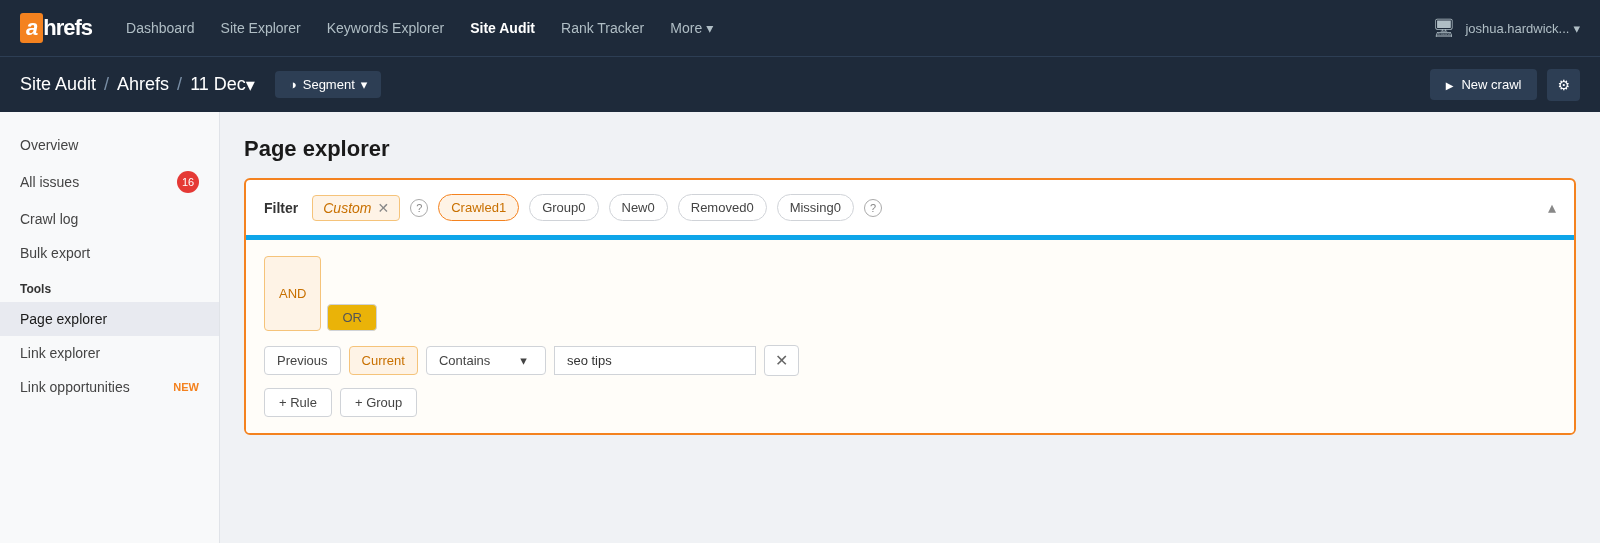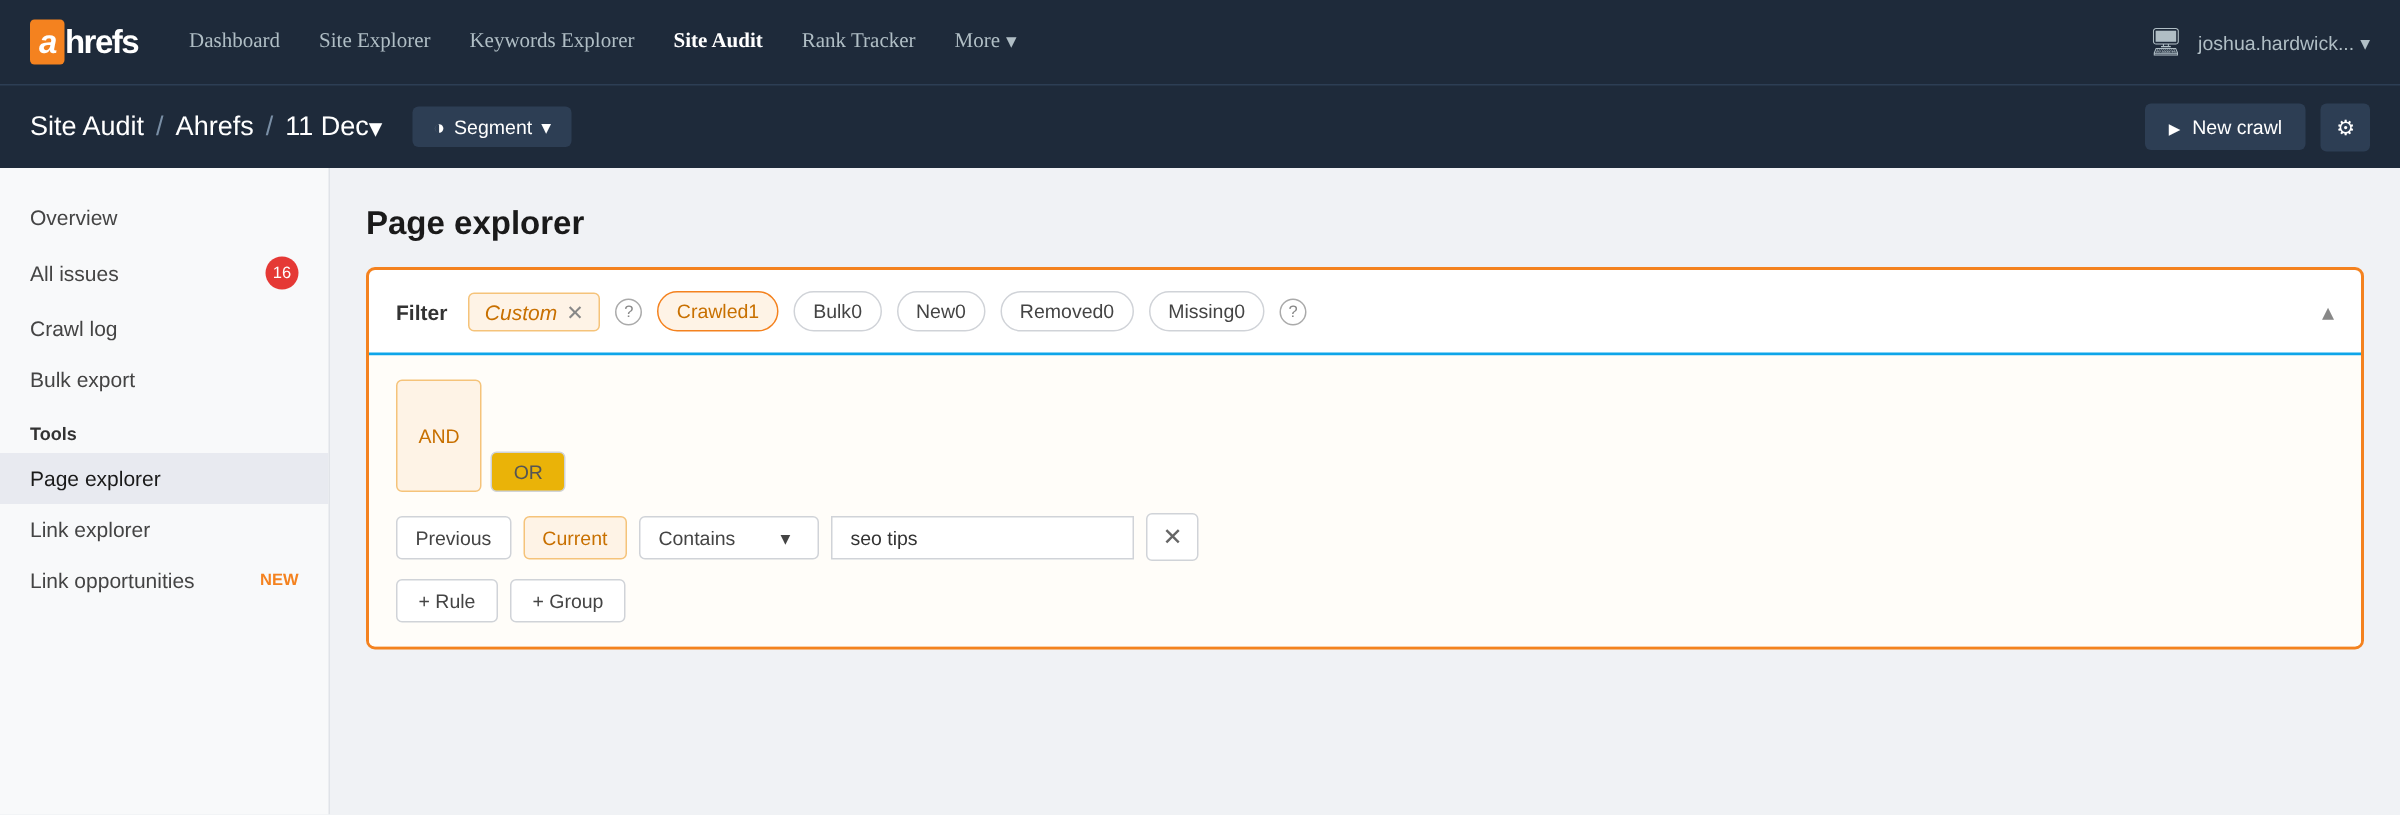--- a/index.html
+++ b/index.html
@@ -40,21 +40,20 @@
       font-weight: 700;
       letter-spacing: -1px;
     }
     .nav-item {
       color: #b0bec5;
       font-size: 14px;
       padding: 6px 10px;
       cursor: pointer;
       border-radius: 4px;
       white-space: nowrap;
-      font-family: Liberation Serif, serif;
     }
     .nav-item.active { color: white; font-weight: 600; }
     .nav-item-more {
       display: flex;
       align-items: center;
       gap: 4px;
     }
     .top-nav-right {
       display: flex;
       align-items: center;
@@ -212,21 +211,21 @@
       border: 2px solid #f4821f;
       border-radius: 6px;
       padding: 0;
       overflow: hidden;
     }
     .filter-header {
       display: flex;
       align-items: center;
       padding: 14px 18px;
       gap: 10px;
-      border-bottom: 2px solid #0ea5e9;
+      border-bottom: 5px solid #0ea5e9;
       flex-wrap: wrap;
     }
     .filter-label {
       font-size: 14px;
       font-weight: 600;
       color: #333;
       margin-right: 4px;
     }
     .filter-tag {
       background: #fef3e6;
@@ -494,21 +493,21 @@
           <span class="filter-tag-x">✕</span>
         </div>
 
         <div class="help-icon">?</div>
 
         <button class="filter-stat-btn active">
           <span>Crawled</span>
           <span class="filter-stat-count">1</span>
         </button>
         <button class="filter-stat-btn">
-          <span>Bulk</span>
+          <span>Group</span>
           <span class="filter-stat-count">0</span>
         </button>
         <button class="filter-stat-btn">
           <span>New</span>
           <span class="filter-stat-count">0</span>
         </button>
         <button class="filter-stat-btn">
           <span>Removed</span>
           <span class="filter-stat-count">0</span>
         </button>

